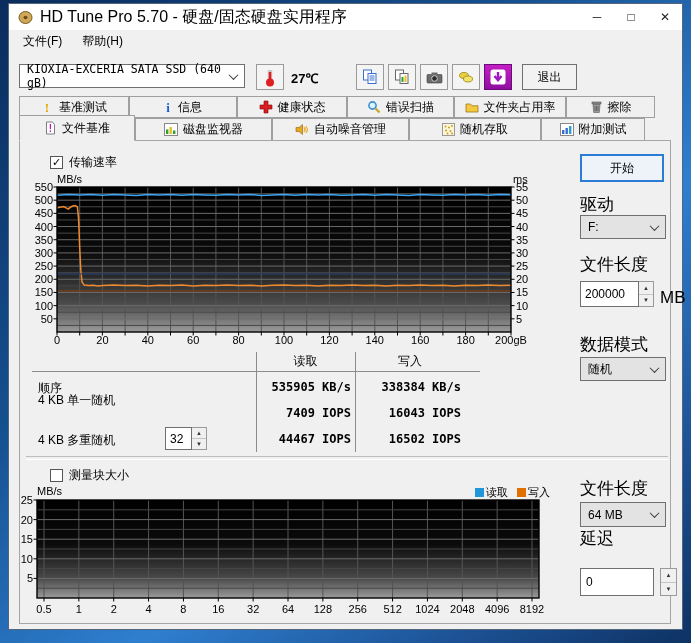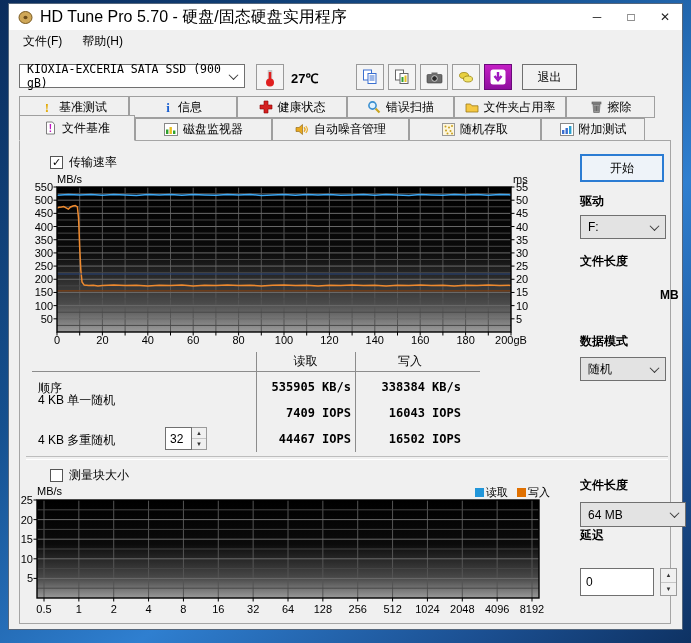--- a/index.html
+++ b/index.html
@@ -32,21 +32,21 @@
   .tabs-row{position:absolute;left:10px;display:flex;}
   .tab{border:1px solid #9f9f9f;background:#f0f0f0;display:flex;align-items:center;justify-content:center;gap:5px;box-sizing:border-box;font-size:12px;white-space:nowrap;}
   .tab .ticon{display:flex;align-items:center;}
   .tab.active{height:26px;margin-top:-3px;background:#f0f0f0;border-bottom:1px solid #f0f0f0;position:relative;z-index:4;}
   
   .tabpage{position:absolute;left:10px;top:136px;width:652px;height:484px;border:1px solid #a5a5a5;background:#f0f0f0;box-sizing:border-box;}
   .abs{position:absolute;}
   .checkbox{display:flex;align-items:center;gap:6px;}
   .cb-box{width:13px;height:13px;background:#fff;border:1px solid #555;display:flex;align-items:center;justify-content:center;font-size:11px;line-height:11px;box-sizing:border-box;}
   .start-btn{border:2px solid #2b7cd3;background:#eef3f9;display:flex;align-items:center;justify-content:center;font-size:12px;box-sizing:border-box;}
-  .label{font-size:12px;font-weight:bold;}
+  .label{font-size:17px;}
   .spinbox{display:flex;height:26px;box-sizing:border-box;}
   .spin-val{background:#fff;border:1px solid #707070;flex:1;display:flex;align-items:center;padding:0 4px;box-sizing:border-box;}
   .spin-btns{width:15px;display:flex;flex-direction:column;border:1px solid #9a9a9a;border-left:none;box-sizing:border-box;}
   .sb{flex:1;background:#f0f0f0;display:flex;align-items:center;justify-content:center;font-size:6px;color:#333;border-bottom:1px solid #c5c5c5;}
   .sb:last-child{border-bottom:none;}
   .textinput{background:#fff;border:1px solid #707070;display:flex;align-items:center;padding:0 5px;box-sizing:border-box;}
   .divider{height:2px;border-top:1px solid #bdbdbd;border-bottom:1px solid #fff;}
   
   .rt-line{position:absolute;background:#8c8c8c;}
   .rt-cell{position:absolute;font-size:12px;}
@@ -75,21 +75,21 @@
     </div>
   </div>
 
   <div class="menubar" id="menubar">
       <span class="menu-item">文件(F)</span>
       <span class="menu-item">帮助(H)</span>
     </div>
 
   <div class="toolbar">
     <div class="combo" style="position:absolute;left:10px;top:11px;width:226px;">
-      <span class="mono">KIOXIA-EXCERIA SATA SSD (900 gB)</span>
+      <span class="mono">KIOXIA-EXCERIA SATA SSD (640 gB)</span>
       <span class="chev"></span>
     </div>
     <button class="tool-btn" style="left:247px;">
       <span style="display:flex;">
         <svg width="12" height="22">
             <line x1="6" y1="4" x2="6" y2="14" stroke="#c9c9c9" stroke-width="4.5"></line>
             <line x1="6" y1="6" x2="6" y2="14" stroke="#e02020" stroke-width="2.5"></line>
             <circle cx="6" cy="16.5" r="4" fill="#e02020"></circle>
           </svg>
       </span>
@@ -423,20 +423,27 @@
         </div>
       </div>
 
     <button class="start-btn abs" style="left:560px;top:13px;width:84px;height:28px;">开始</button>
     <div class="label abs" style="left:560px;top:52px;">驱动</div>
     <div class="combo gray abs" style="left:560px;top:74px;width:86px;">
       <span>F:</span>
       <span class="chev"></span>
     </div>
     <div class="label abs" style="left:560px;top:112px;">文件长度</div>
+    <div class="spinbox abs" style="left:560px;top:140px;width:74px;">
+      <span class="spin-val">200000</span>
+      <span class="spin-btns">
+          <span class="sb">▲</span>
+          <span class="sb">▼</span>
+        </span>
+    </div>
     <span class="label abs" style="left:640px;top:147px;">MB</span>
     <div class="label abs" style="left:560px;top:192px;">数据模式</div>
     <div class="combo gray abs" style="left:560px;top:216px;width:86px;">
       <span>随机</span>
       <span class="chev"></span>
     </div>
 
     <div class="divider abs" style="left:6px;top:315px;width:642px;"></div>
 
     <div class="checkbox abs" style="left:30px;top:326px;">
@@ -521,21 +528,21 @@
         <text x="13" y="61.2" text-anchor="end" font-size="11" fill="#000">15</text>
         <line x1="13.5" y1="57.2" x2="17" y2="57.2" stroke="#000"></line>
         <text x="13" y="80.8" text-anchor="end" font-size="11" fill="#000">10</text>
         <line x1="13.5" y1="76.8" x2="17" y2="76.8" stroke="#000"></line>
         <text x="13" y="100.4" text-anchor="end" font-size="11" fill="#000">5</text>
         <line x1="13.5" y1="96.4" x2="17" y2="96.4" stroke="#000"></line>
         <text x="17" y="13" text-anchor="start" font-size="11" fill="#000">MB/s</text>
       </svg>
 
     <div class="label abs" style="left:560px;top:336px;">文件长度</div>
-    <div class="combo gray abs" style="left:560px;top:361px;width:106px;height:25px;">
+    <div class="combo gray abs" style="left:560px;top:361px;width:86px;height:25px;">
       <span>64 MB</span>
       <span class="chev"></span>
     </div>
     <div class="label abs" style="left:560px;top:386px;">延迟</div>
     <div class="textinput abs" style="left:560px;top:427px;width:74px;height:28px;">
       <span>0</span>
     </div>
     <div class="spin-btns abs" style="left:640px;top:427px;width:17px;height:28px;border-left:1px solid #9a9a9a;">
       <span class="sb">▲</span>
         <span class="sb">▼</span>

